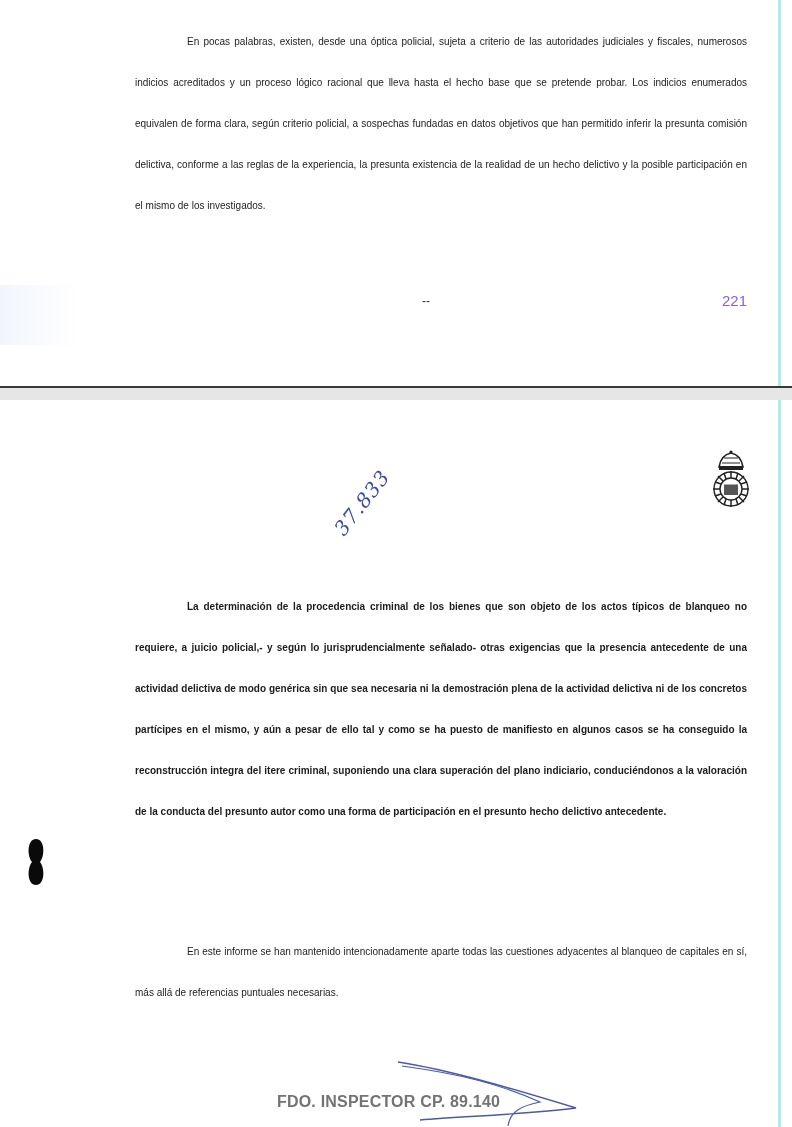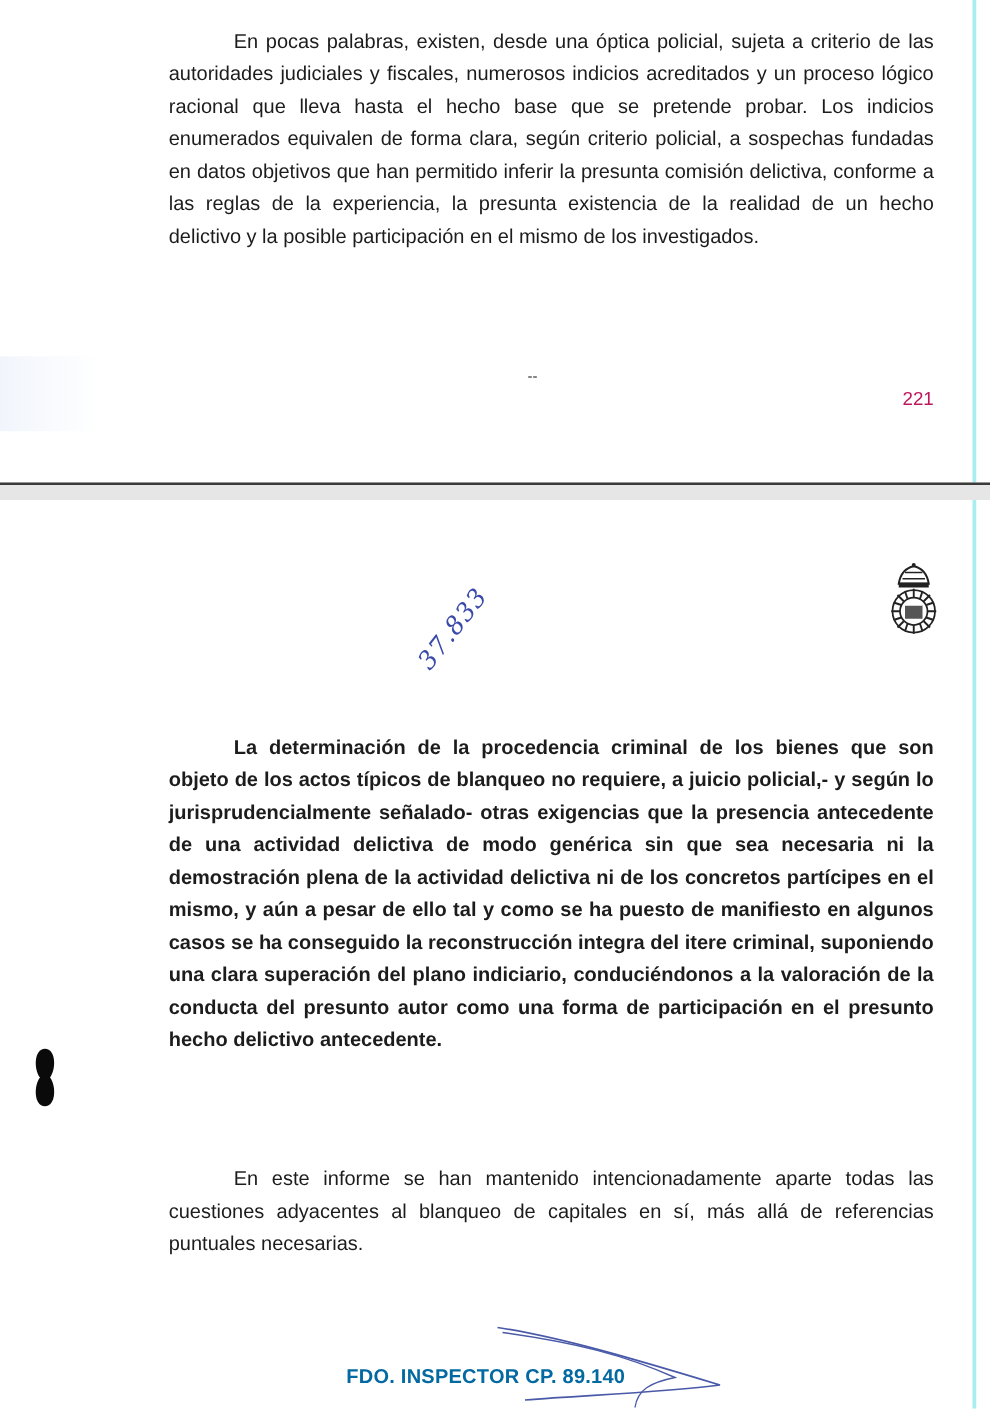--- a/index.html
+++ b/index.html
@@ -23,48 +23,48 @@
   }
   .edge-top { left: 778px; height: 386px; }
   .edge-bottom { left: 778px; top: 0; height: 727px; }
   .blur-smudge {
     position: absolute; left: 0; top: 285px; width: 80px; height: 60px;
     background: linear-gradient(90deg, #eef3fb, rgba(238,243,251,0));
     opacity: 0.8;
   }
   .para {
     position: absolute; left: 135px; width: 612px;
-    font-size: 16px; line-height: 26px;
+    font-size: 10px; line-height: 41px;
     text-align: justify; text-align-last: left;
     margin: 0;
   }
   .para .first-indent { display: inline-block; width: 52px; }
   .p1 { top: 21px; }
   .p2 { top: 186px; font-weight: bold; }
   .p3 { top: 345px; }
   .footer-dash {
     position: absolute; left: 422px; top: 294px; font-size: 12px; color: #333;
   }
   .page-number {
-    position: absolute; left: 722px; top: 292px; font-size: 15px; color: #be185d; margin-top: 19px;
+    position: absolute; left: 722px; top: 292px; font-size: 15px; color: #8b5cf6;
   }
   .emblem { position: absolute; left: 709px; top: 49px; width: 44px; height: 64px; }
   .stamp {
     position: absolute; left: 348px; top: 116px;
     font-family: "DejaVu Serif", serif; font-style: italic;
     color: #3b4aa8; font-size: 20px;
     transform: rotate(-52deg); transform-origin: left bottom;
     letter-spacing: 1px;
   }
   .hole-punch {
     position: absolute; left: 25px; top: 438px; width: 22px; height: 48px;
   }
   .signature-line {
     position: absolute; left: 277px; top: 693px;
-    font-size: 16px; font-weight: bold; color: #0369a1; letter-spacing: 0.2px;
+    font-size: 16px; font-weight: bold; color: #737373; letter-spacing: 0.2px;
   }
   .signature-scribble { position: absolute; left: 390px; top: 658px; width: 200px; height: 69px; }
 </style>
 </head>
 <body>
 
 <div class="page page-top">
   <div class="blur-smudge"></div>
   <p class="para p1"><span class="first-indent"></span><span>En pocas palabras, existen, desde una óptica policial, sujeta a  criterio de las autoridades judiciales y fiscales, numerosos indicios acreditados y un proceso lógico racional que lleva hasta el hecho base que se pretende probar. Los indicios enumerados equivalen de forma clara, según criterio policial, a sospechas fundadas en datos objetivos que han permitido inferir la presunta comisión delictiva, conforme a las reglas de la experiencia, la presunta existencia de la realidad de un hecho delictivo y la posible participación en el mismo de los investigados.</span></p>
   <div class="footer-dash">--</div>

